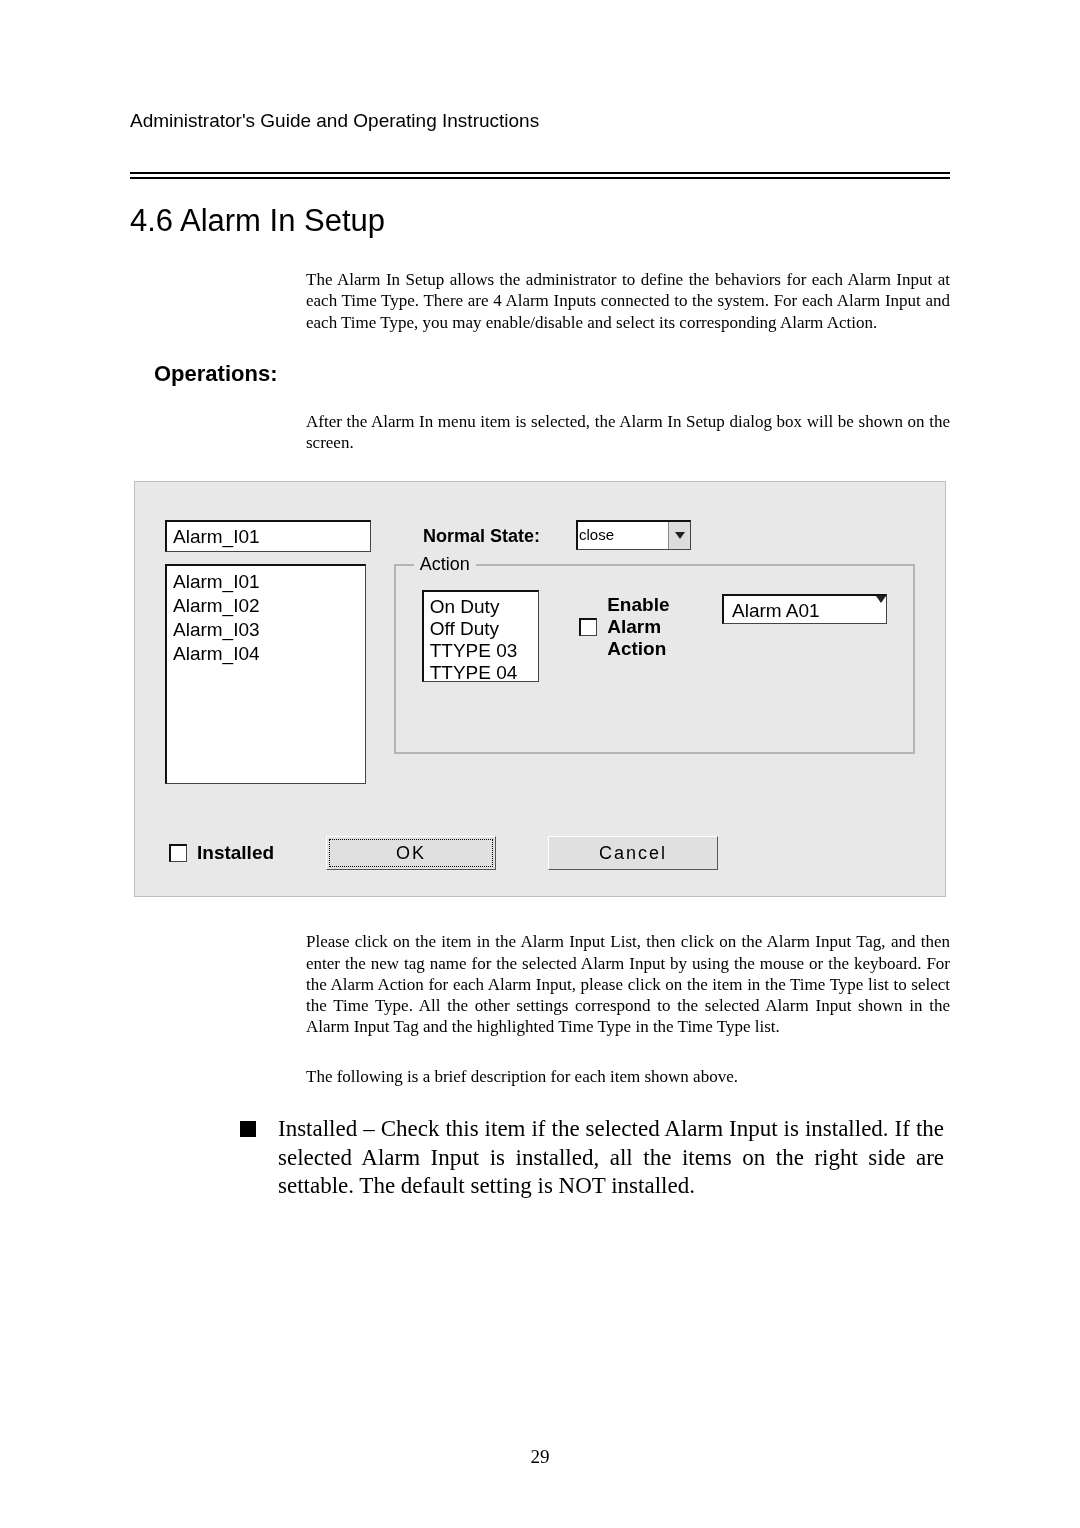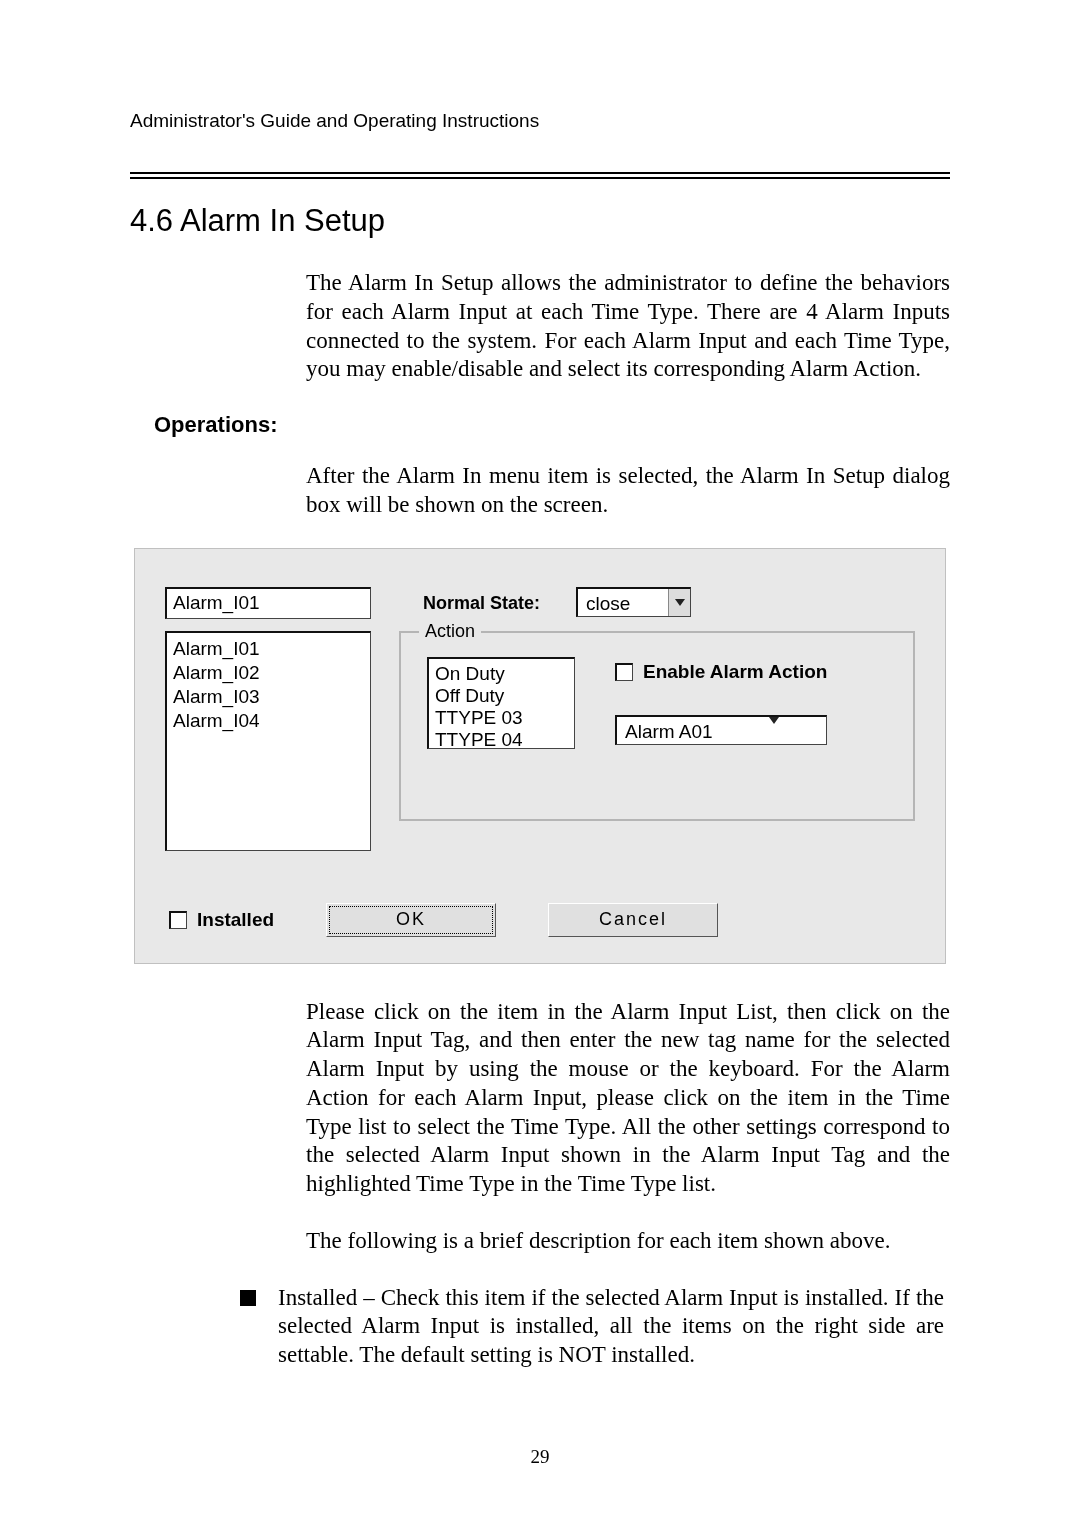--- a/index.html
+++ b/index.html
@@ -1,39 +1,39 @@
 <!DOCTYPE html>
 <html><head>
   <meta charset="utf-8">
   <style>
     * { box-sizing: border-box; margin: 0; padding: 0; }
     body { background: #fff; font-family: 'Times New Roman', serif; color: #000; }
     .page { width: 1080px; height: 1528px; padding: 110px 130px 40px 130px; position: relative; }
     .header-text { text-align: left; font-family: Arial, sans-serif; font-size: 19px; margin-bottom: 40px; padding-right: 16px; }
     .double-rule { border-top: 2px solid #000; border-bottom: 2px solid #000; height: 7px; margin-bottom: 24px; }
     .section-title { font-family: Arial, sans-serif; font-size: 31px; font-weight: normal; margin-bottom: 30px; }
-    .body-text { font-size: 23px; line-height: 1.25; margin-left: 176px; margin-bottom: 28px; text-align: justify; margin-top: 12px; }
+    .body-text { font-size: 17px; line-height: 1.25; margin-left: 176px; margin-bottom: 28px; text-align: justify; margin-top: 12px; }
     .sub-heading { font-family: Arial, sans-serif; font-size: 22px; font-weight: bold; margin-bottom: 24px; margin-left: 24px; }
     .dialog { background: #e8e8e8; border: 1px solid #c0c0c0; margin: 22px 4px 34px 4px; padding: 38px 30px 18px 30px; font-family: Arial, sans-serif; font-size: 18px; }
     .dialog-row-top { display: flex; align-items: flex-start; margin-bottom: 12px; }
     .text-input { background: #fff; border: 1px solid #444; border-top: 2px solid #111; border-left: 2px solid #111; width: 206px; height: 32px; padding: 4px 6px; font: inherit; font-size: 19px; display: inline-flex; align-items: center; margin-right: 52px; }
     .label-bold { font-weight: bold; margin-right: 36px; padding-top: 6px; }
     .selectish { display: inline-flex; align-items: stretch; border: 1px solid #444; border-top: 2px solid #111; border-left: 2px solid #111; background: #fff; height: 30px; }
-    .selectish span { padding: 4px 8px; min-width: 90px; font-size: 19px; }
+    .selectish span { padding: 4px 1px; min-width: 90px; font-size: 15px; }
     .selectish .btn { width: 22px; background: #ddd; border-left: 1px solid #888; display: flex; align-items: center; justify-content: center; }
     .tri { width: 0; height: 0; border-left: 5px solid transparent; border-right: 5px solid transparent; border-top: 7px solid #222; }
     .dialog-mid { display: flex; align-items: flex-start; }
     .listbox { background: #fff; border: 1px solid #444; border-top: 2px solid #111; border-left: 2px solid #111; width: 206px; height: 220px; padding: 4px 6px; font-size: 19px; margin-right: 28px; margin-bottom: 24px; }
     .listbox div { padding: 1px 0; }
     .groupbox { border: 2px solid #b5b5b5; position: relative; flex: 1; padding: 24px 26px 70px 26px; }
     .group-title { position: absolute; top: -12px; left: 18px; background: #e8e8e8; padding: 0 6px; font-weight: normal; font-size: 18px; }
     .inner-flex { display: flex; align-items: flex-start; gap: 40px; }
     .listbox2 { background: #fff; border: 1px solid #444; border-top: 2px solid #111; border-left: 2px solid #111; width: 148px; height: 92px; padding: 4px 6px; font-size: 19px; }
     .listbox2 div { padding: 0; }
-    .right-col { display: flex; flex-direction: column; gap: 32px; padding-top: 4px; justify-content: center; }
+    .right-col { display: flex; flex-direction: row; gap: 22px; padding-top: 4px; justify-content: center; }
     .chk-row { display: flex; align-items: center; gap: 10px; }
     .chk { width: 18px; height: 18px; background: #fff; border: 1px solid #444; border-top: 2px solid #111; border-left: 2px solid #111; flex-shrink: 0; }
     .chk-label { font-weight: bold; font-size: 19px; }
     .select2 { display: inline-flex; align-items: stretch; border: 1px solid #444; border-top: 2px solid #111; border-left: 2px solid #111; background: #fff; height: 30px; }
     .select2 span { padding: 4px 8px; min-width: 152px; font-size: 19px; }
     .dialog-bottom { display: flex; align-items: center; margin-top: 28px; gap: 52px; padding: 0 4px 8px 4px; }
     .btn3d { background: #e0e0e0; border: 1px solid #888; border-top-color: #fff; border-left-color: #fff; border-right-color: #555; border-bottom-color: #555; width: 170px; height: 34px; display: flex; align-items: center; justify-content: center; font-weight: normal; letter-spacing: 2px; font-size: 18px; }
     .btn3d.default { outline: 1px dotted #000; outline-offset: -4px; }
     .bullet-row { display: flex; align-items: flex-start; margin-left: 110px; margin-right: 0; }
     .bullet { width: 16px; height: 16px; background: #000; margin-top: 6px; margin-right: 22px; flex-shrink: 0; }

